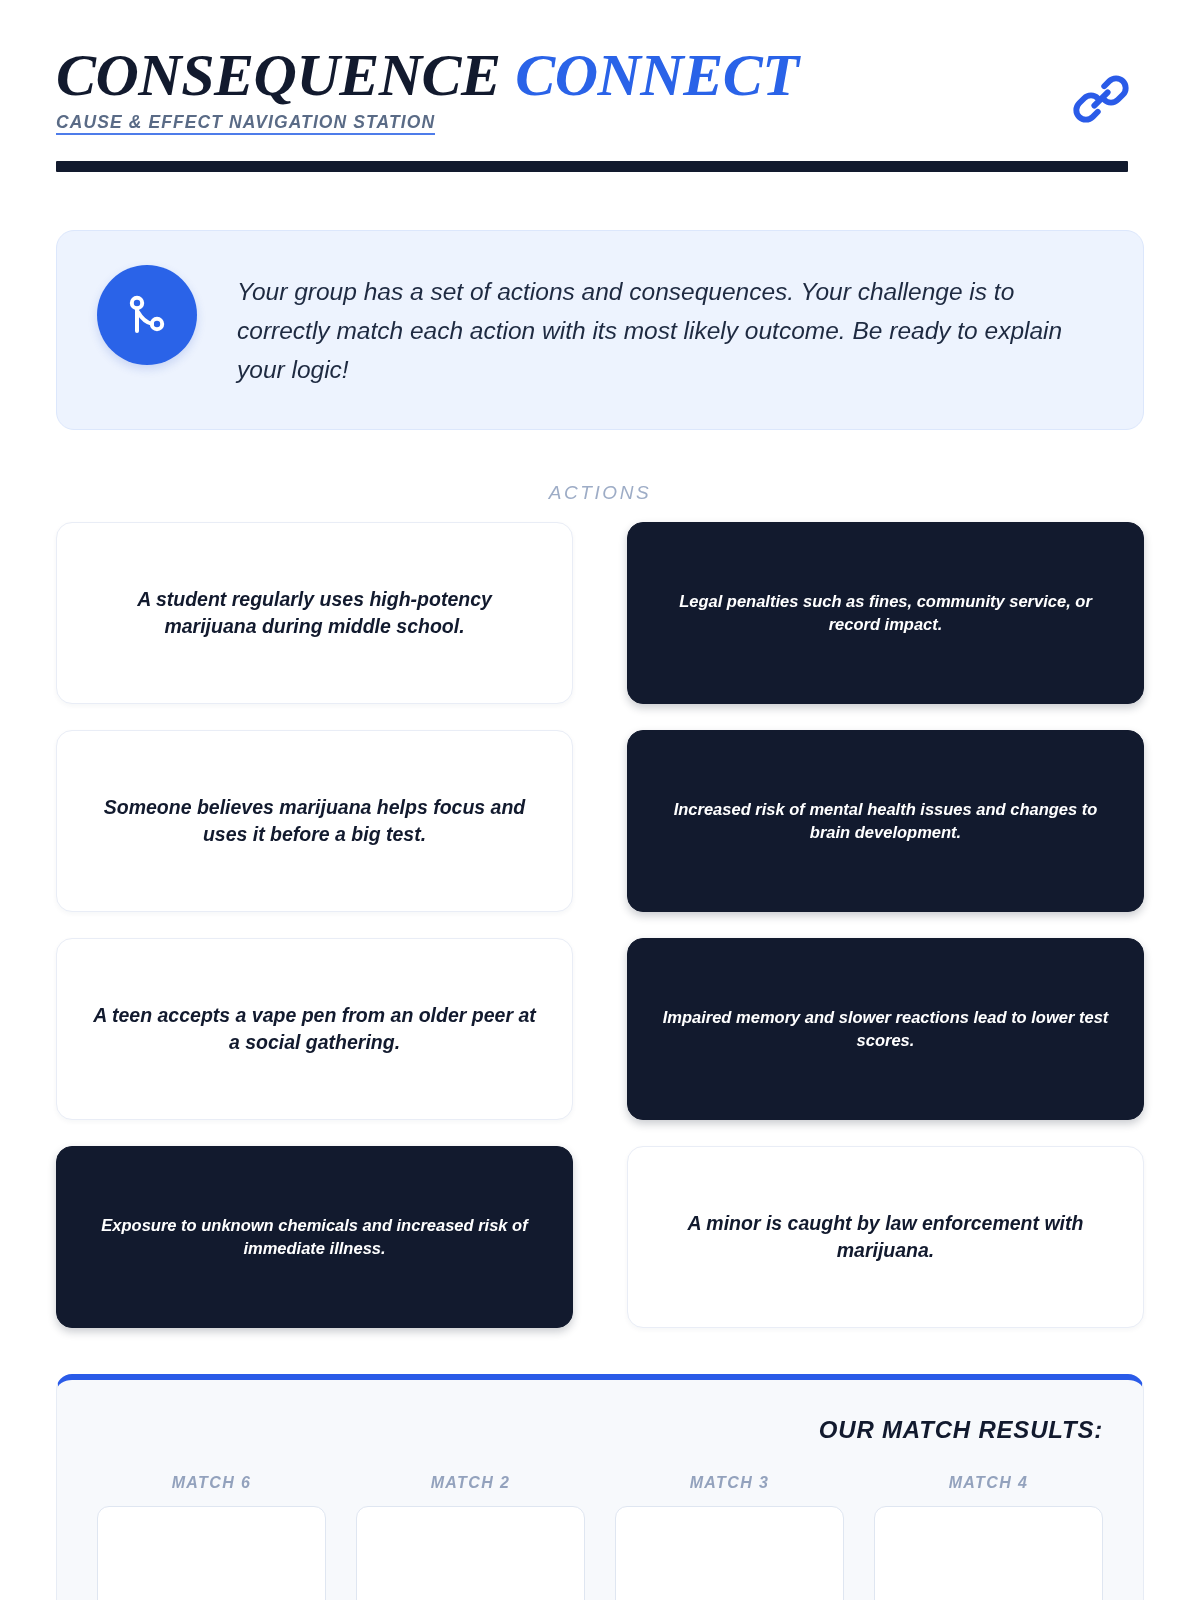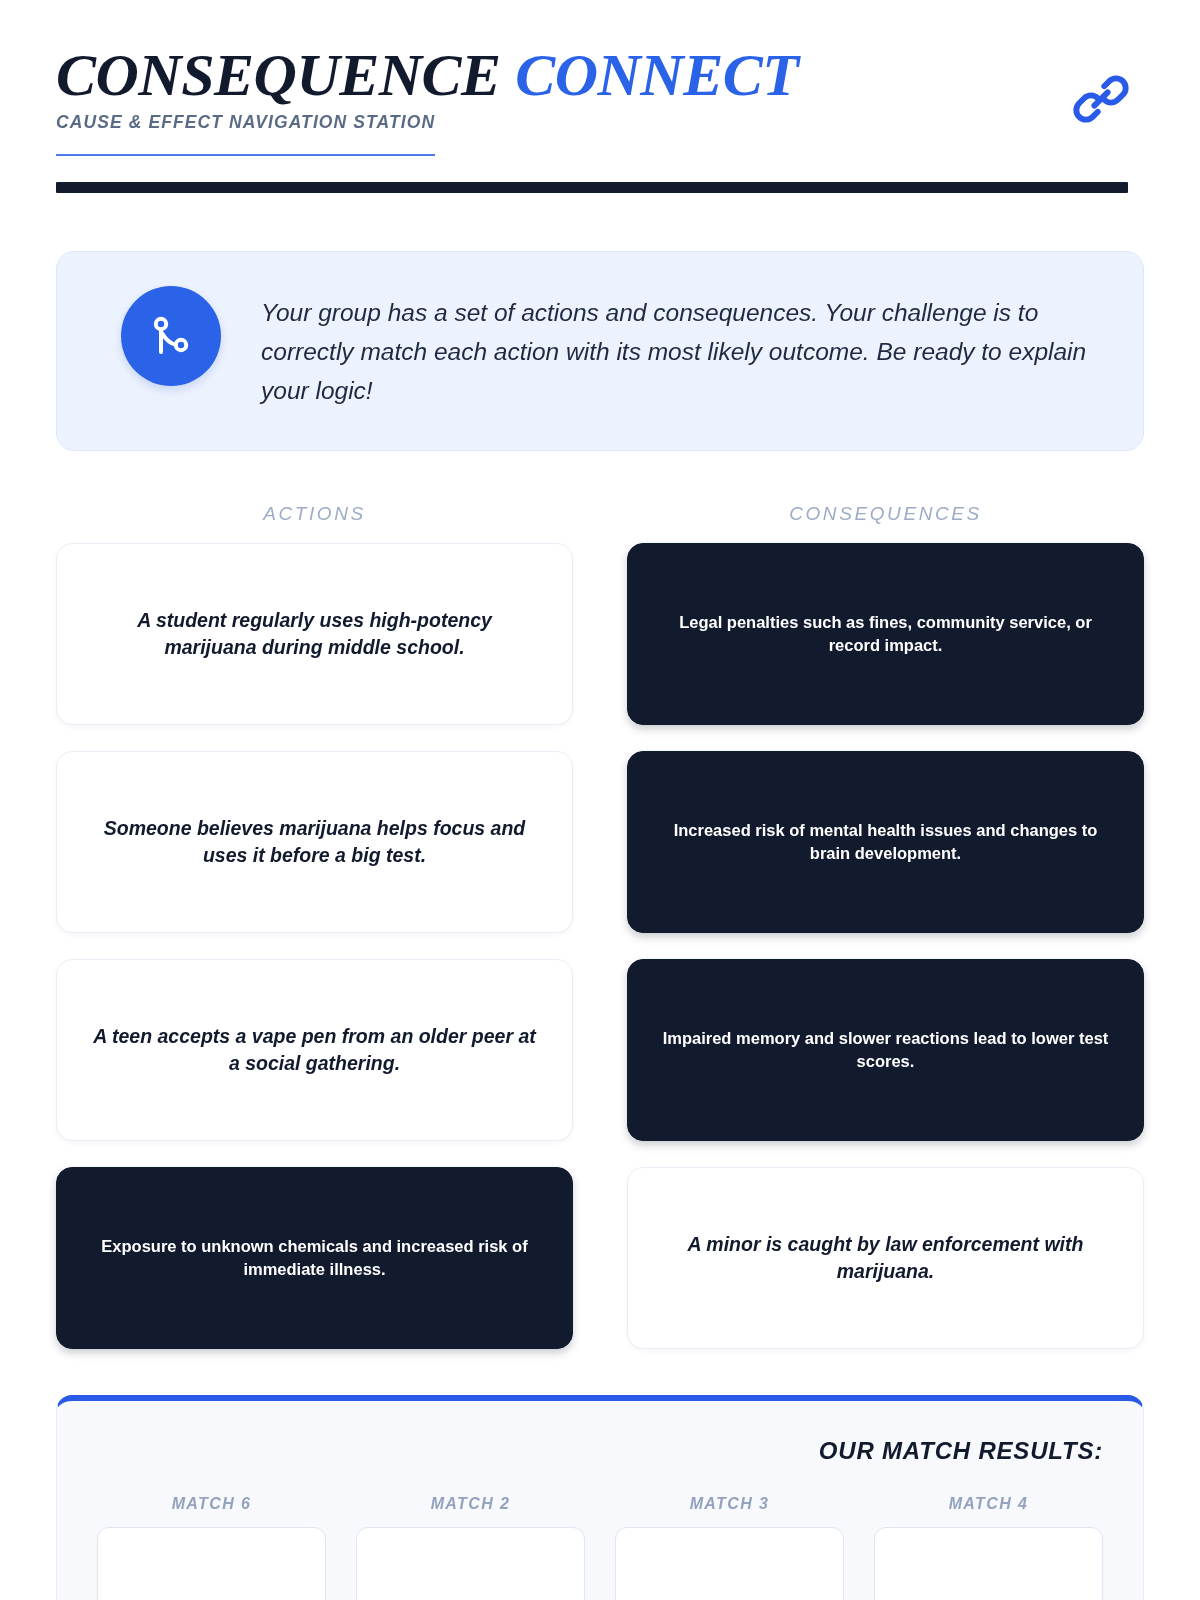--- a/index.html
+++ b/index.html
@@ -48,21 +48,21 @@
 
   .app-subtitle {
     margin-top: 6px;
     display: inline-block;
     font-size: 17.5px;
     font-weight: bold;
     font-style: italic;
     letter-spacing: 1.1px;
     color: #5A6B86;
     border-bottom: 2px solid #4E7CEA;
-    padding-bottom: 21px;
+    padding-bottom: 0;
   }
 
   .link-icon-wrap {
     margin-top: 20px;
     margin-right: 8px;
     width: 70px;
     height: 70px;
     display: flex;
     align-items: center;
     justify-content: center;
@@ -76,21 +76,21 @@
     border-radius: 1px;
     width: 1072px;
   }
 
   
   .banner {
     margin-top: 58px;
     background: #EDF3FE;
     border: 1px solid #DCE7FC;
     border-radius: 18px;
-    padding: 34px 40px 34px 64px;
+    padding: 34px 40px 34px 40px;
     display: flex;
     align-items: flex-start;
     gap: 40px;
     min-height: 200px;
   }
 
   .banner-icon {
     flex: 0 0 auto;
     width: 100px;
     height: 100px;
@@ -165,20 +165,21 @@
   }
 
   .card.consequence {
     background: #121A2E;
     border: 1px solid #121A2E;
     box-shadow: 0 4px 9px rgba(18,26,46,0.22);
   }
   .card.consequence .card-text {
     font-size: 16.5px;
     font-weight: bold;
+    font-style: italic;
     line-height: 1.4;
     color: #FFFFFF;
   }
 
   
   .results-panel {
     margin-top: 46px;
     background: #F7F9FC;
     border: 1px solid #E7ECF5;
     border-top: 6px solid #2A5BE8;
@@ -254,21 +255,20 @@
         <circle cx="17" cy="16.5" r="2.6"></circle>
         <path d="M7 8.8 V20"></path>
         <path d="M7.4 10.4 C9.6 14.2 11.8 15.9 14.5 16.4"></path>
       </svg>
     </div>
     <div class="banner-text">Your group has a set of actions and consequences. Your challenge is to correctly match each action with its most likely outcome. Be ready to explain your logic!</div>
   </div>
 
   <div class="col-headers">
     <div class="col-head">ACTIONS</div>
-    <div class="col-head">CONSEQUENCES</div>
   </div>
 
   <div class="match-grid">
 
     <div class="match-row">
       <div class="card action">
         <div class="card-text">A student regularly uses high-potency marijuana during middle school.</div>
       </div>
       <div class="card consequence">
         <div class="card-text">Legal penalties such as fines, community service, or record impact.</div>

